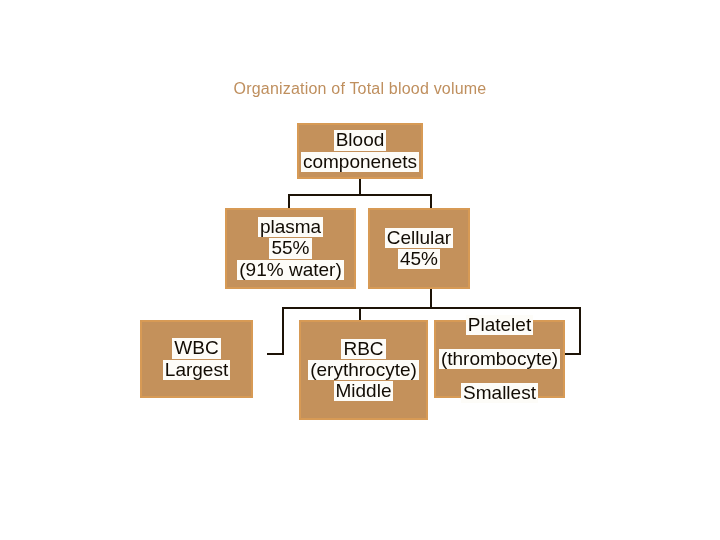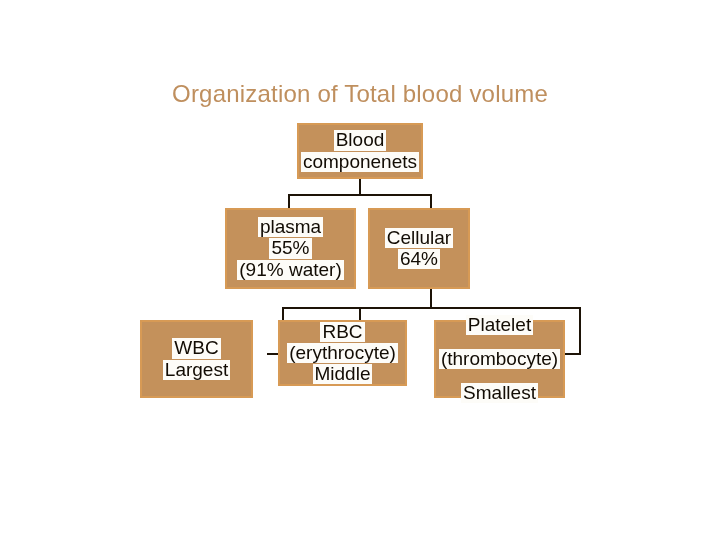--- a/index.html
+++ b/index.html
@@ -21,21 +21,21 @@
     background: #ffffff;
   }
 
   
   .slide-title {
     position: absolute;
     left: 0;
     top: 80px;
     width: 720px;
     text-align: center;
-    font-size: 24px;
+    font-size: 16px;
     font-weight: normal;
     letter-spacing: 0.2px;
     color: #bf8f5e;
     white-space: nowrap;
   }
 
   
   .conn {
     position: absolute;
     background: #1d1307;
@@ -63,21 +63,21 @@
     padding: 0px 2px;
     margin: 0.5px 0;
     white-space: nowrap;
   }
 
   
   #node-root      { left: 297px; top: 123px; width: 126px; height: 56px; }
   #node-plasma    { left: 225px; top: 208px; width: 131px; height: 81px; }
   #node-cellular  { left: 368px; top: 208px; width: 102px; height: 81px; }
   #node-wbc       { left: 140px; top: 320px; width: 113px; height: 78px; }
-  #node-rbc       { left: 278px; top: 320px; width: 129px; height: 66px; }
+  #node-rbc       { left: 299px; top: 320px; width: 129px; height: 100px; }
   #node-platelet  { left: 434px; top: 320px; width: 131px; height: 78px; gap: 13px; }
 </style>
 </head>
 <body>
 
 <div id="slide">
 
   <div class="slide-title">Organization of Total blood volume</div>
 
   <div class="conn v" style="left:359px; top:179px;  height:16px;"></div>
@@ -99,21 +99,21 @@
   </div>
 
   <div class="node" id="node-plasma">
     <span class="ln">plasma</span>
     <span class="ln">55%</span>
     <span class="ln">(91% water)</span>
   </div>
 
   <div class="node" id="node-cellular">
     <span class="ln">Cellular</span>
-    <span class="ln">64%</span>
+    <span class="ln">45%</span>
   </div>
 
   <div class="node" id="node-wbc">
     <span class="ln">WBC</span>
     <span class="ln">Largest</span>
   </div>
 
   <div class="node" id="node-rbc">
     <span class="ln">RBC</span>
     <span class="ln">(erythrocyte)</span>

